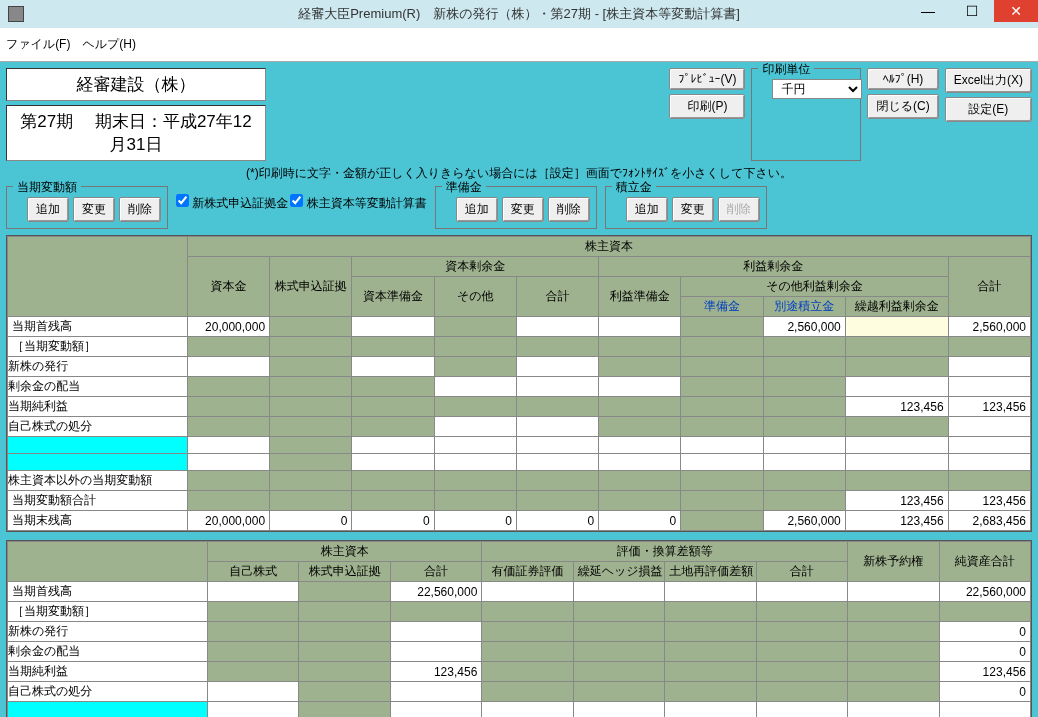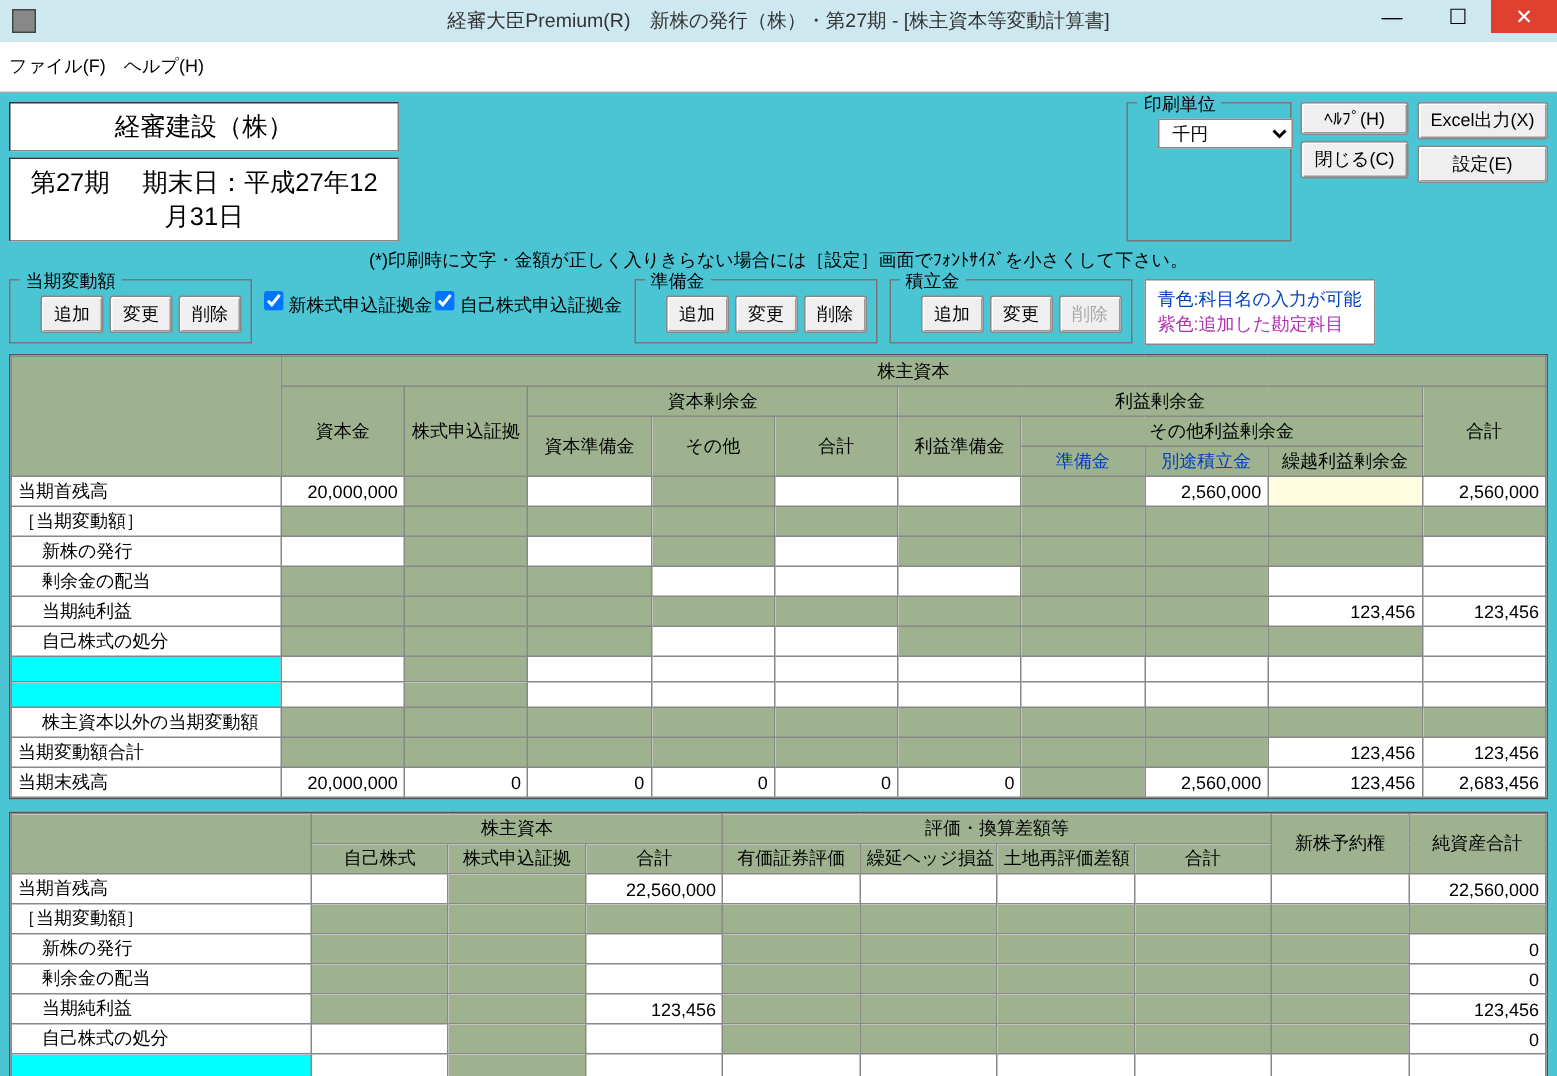--- a/index.html
+++ b/index.html
@@ -27,21 +27,21 @@
 .chkcol { display: flex; gap: 2px; padding-top: 8px; white-space: nowrap; }
 .legend { background: #fff; border: 1px solid #888; padding: 4px 8px; font-size: 12px; }
 .legend .blue { color: #0040c0; }
 .legend .purple { color: #b030b0; }
 .table-wrap { background: #fff; border: 1px solid #555; margin-bottom: 8px; }
 table { border-collapse: collapse; width: 100%; table-layout: fixed; }
 th, td { border: 1px solid #888; font-size: 12px; padding: 1px 4px; height: 17px; overflow: hidden; white-space: nowrap; }
 th { background: #9fb28f; font-weight: normal; text-align: center; }
 td { text-align: right; }
 td.lbl { text-align: left; background: #fff; }
-td.lbl.indent { padding-left: 20px; }
+td.lbl.indent { padding-left: 0; }
 td.cyan { background: #00ffff; }
 td.shade { background: #9fb28f; }
 td.highlight { background: #fffde0; }
 th.blue { color: #0040c0; }
 </style>
 </head>
 <body>
 
 <div class="window">
   <div class="titlebar">
@@ -58,20 +58,24 @@
     <span>ヘルプ(H)</span>
   </div>
   <div class="content">
 
     <div class="toprow">
       <div class="info-col">
         <div class="info-box">経審建設（株）</div>
         <div class="info-box">第27期　 期末日：平成27年12月31日</div>
       </div>
       <div style="flex:1"></div>
+      <div class="info-col">
+        <button class="btn"><span>ﾌﾟﾚﾋﾞｭｰ(V)</span></button>
+        <button class="btn"><span>印刷(P)</span></button>
+      </div>
       <div class="groupbox" style="width:110px">
         <div class="gtit">印刷単位</div>
         <select class="select" style="width:90px;margin-top:6px">
           <option>千円</option>
         </select>
       </div>
       <div class="info-col">
         <button class="btn"><span>ﾍﾙﾌﾟ(H)</span></button>
         <button class="btn"><span>閉じる(C)</span></button>
       </div>
@@ -87,41 +91,37 @@
       <div class="groupbox">
         <div class="gtit">当期変動額</div>
         <div style="display:flex;gap:4px;padding-top:6px">
           <button class="btn">追加</button>
           <button class="btn">変更</button>
           <button class="btn">削除</button>
         </div>
       </div>
       <div class="chkcol">
         <label><input type="checkbox" checked="" style=""> <span>新株式申込証拠金</span></label>
-        <label><input type="checkbox" checked="" style=""> <span>自己株式申込証拠金</span></label>
+        <label><input type="checkbox" checked="" style=""> <span>株主資本等変動計算書</span></label>
       </div>
       <div class="groupbox">
         <div class="gtit">準備金</div>
         <div style="display:flex;gap:4px;padding-top:6px">
           <button class="btn">追加</button>
           <button class="btn">変更</button>
           <button class="btn">削除</button>
         </div>
       </div>
       <div class="groupbox">
         <div class="gtit">積立金</div>
         <div style="display:flex;gap:4px;padding-top:6px">
           <button class="btn">追加</button>
           <button class="btn">変更</button>
           <button class="btn disabled">削除</button>
         </div>
-      </div>
-      <div class="legend">
-        <div class="blue">青色:科目名の入力が可能</div>
-        <div class="purple">紫色:追加した勘定科目</div>
       </div>
     </div>
 
     <div class="table-wrap">
       <table>
         <colgroup>
           <col style="width:175px">
             <col style="width:80px">
             <col style="width:80px">
             <col style="width:80px">

